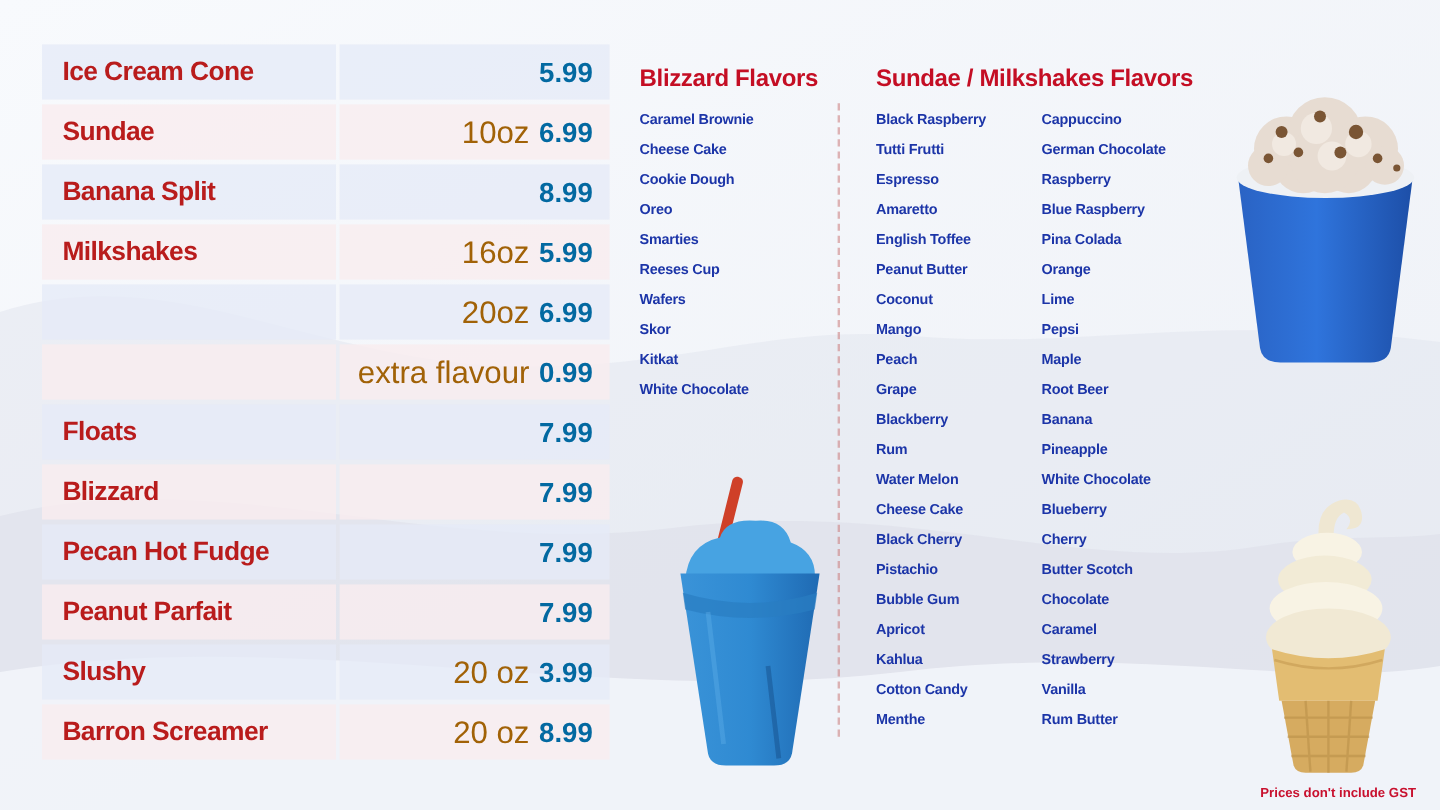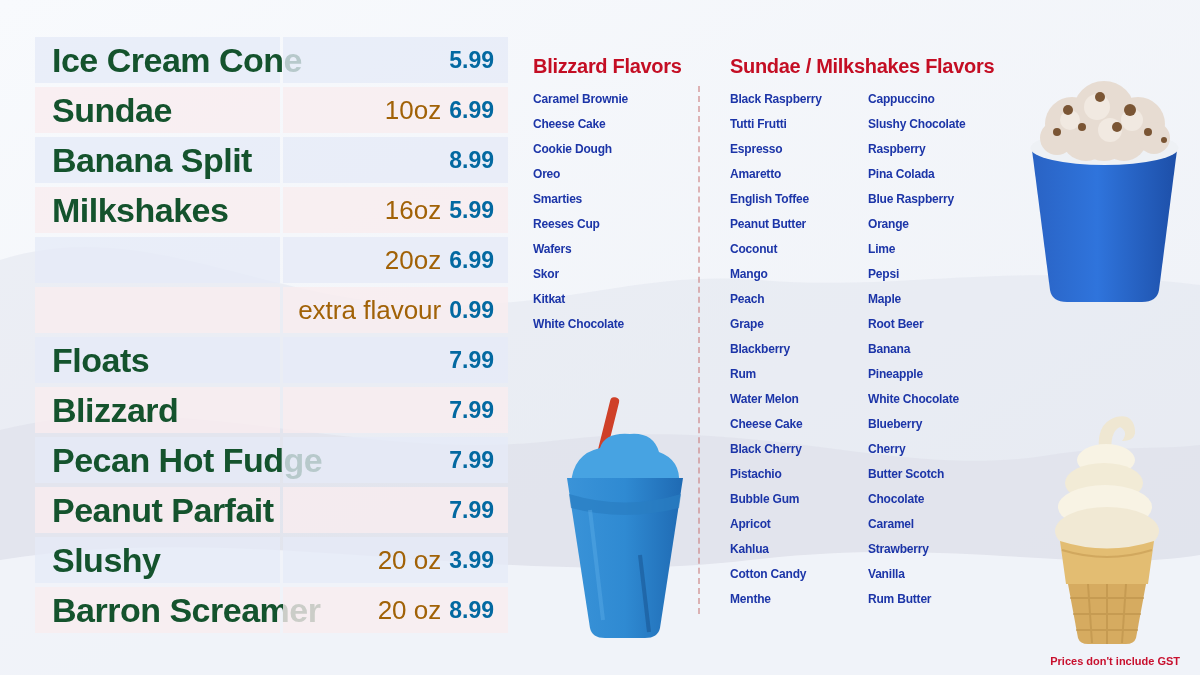--- a/index.html
+++ b/index.html
@@ -10,21 +10,21 @@
   .bg { position:absolute; left:0; top:0; width:1200px; height:675px; }
 
   
   .menu-table { position:absolute; left:35px; top:37px; width:473px; }
   .menu-row { display:flex; height:46px; margin-bottom:4px; }
   .cell { display:flex; align-items:center; }
   .cell-name { width:245px; margin-right:3px; padding-left:17px; }
   .cell-price { flex:1; justify-content:flex-end; padding-right:14px; }
   .menu-row:nth-of-type(odd)  .cell { background:rgba(229,234,247,0.78); }
   .menu-row:nth-of-type(even) .cell { background:rgba(249,236,239,0.80); }
-  .item-name { font-size:34px; font-weight:700; color:#14532d; letter-spacing:-0.5px; white-space:nowrap; }
+  .item-name { font-size:22px; font-weight:700; color:#b91c1c; letter-spacing:-0.5px; white-space:nowrap; }
   .item-size { font-size:26px; font-weight:400; color:#a16207; margin-right:8px; white-space:nowrap; }
   .item-price { font-size:23px; font-weight:700; color:#0369a1; white-space:nowrap; }
 
   
   .section-title { font-size:20px; font-weight:700; letter-spacing:-0.3px; color:#c40e24; white-space:nowrap; }
   .blizzard-section { position:absolute; left:533px; top:55px; }
   .sundae-section { position:absolute; left:730px; top:55px; }
   .flavor-list { margin-top:9px; }
   .flavor-item { font-size:12px; font-weight:700; color:#1c35a8; line-height:25px; letter-spacing:-0.2px; white-space:nowrap; }
   .sundae-cols { display:flex; }
@@ -256,27 +256,27 @@
           <div class="flavor-item">Kahlua</div>
 
           <div class="flavor-item">Cotton Candy</div>
 
           <div class="flavor-item">Menthe</div>
         </div>
       <div class="flavor-list">
 
           <div class="flavor-item">Cappuccino</div>
 
-          <div class="flavor-item">Slushy Chocolate</div>
+          <div class="flavor-item">German Chocolate</div>
 
           <div class="flavor-item">Raspberry</div>
 
+          <div class="flavor-item">Blue Raspberry</div>
+
           <div class="flavor-item">Pina Colada</div>
-
-          <div class="flavor-item">Blue Raspberry</div>
 
           <div class="flavor-item">Orange</div>
 
           <div class="flavor-item">Lime</div>
 
           <div class="flavor-item">Pepsi</div>
 
           <div class="flavor-item">Maple</div>
 
           <div class="flavor-item">Root Beer</div>

